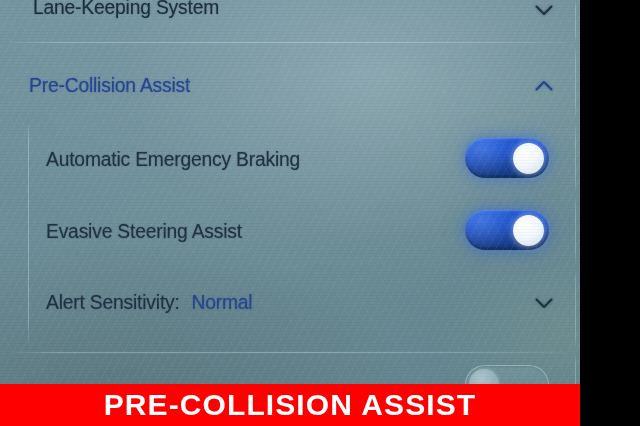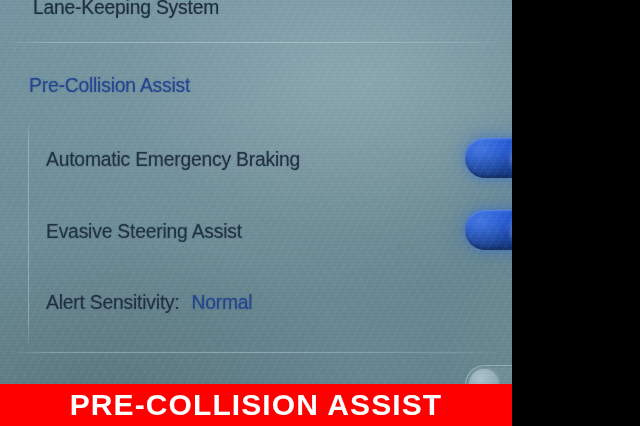--- a/index.html
+++ b/index.html
@@ -6,21 +6,21 @@
 
   html, body {
     width:640px; height:426px;
     overflow:hidden;
     background:#000;
     font-family:"Liberation Sans", sans-serif;
   }
 
   #screen {
     position:relative;
-    width:512px; height:426px;
+    width:580px; height:426px;
     overflow:hidden;
     background:
       radial-gradient(ellipse 120% 90% at 62% 18%, rgba(255,255,255,0.11) 0%, rgba(255,255,255,0.0) 58%),
       radial-gradient(ellipse 90% 70% at 18% 96%, rgba(0,0,0,0.14) 0%, rgba(0,0,0,0) 60%),
       linear-gradient(155deg, #7294a0 0%, #6d8e99 28%, #6a8b94 52%, #658690 78%, #5f808b 100%);
     text-align: center;
   }
 
   
   #moire1, #moire2, #moire3 {

